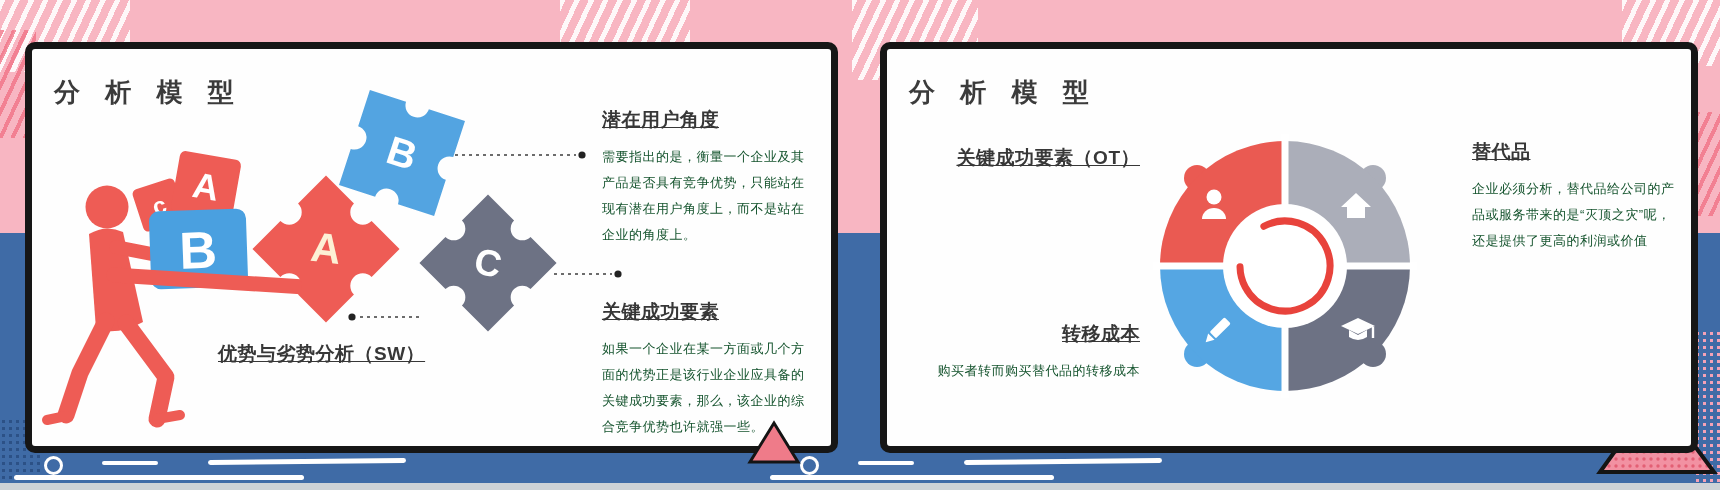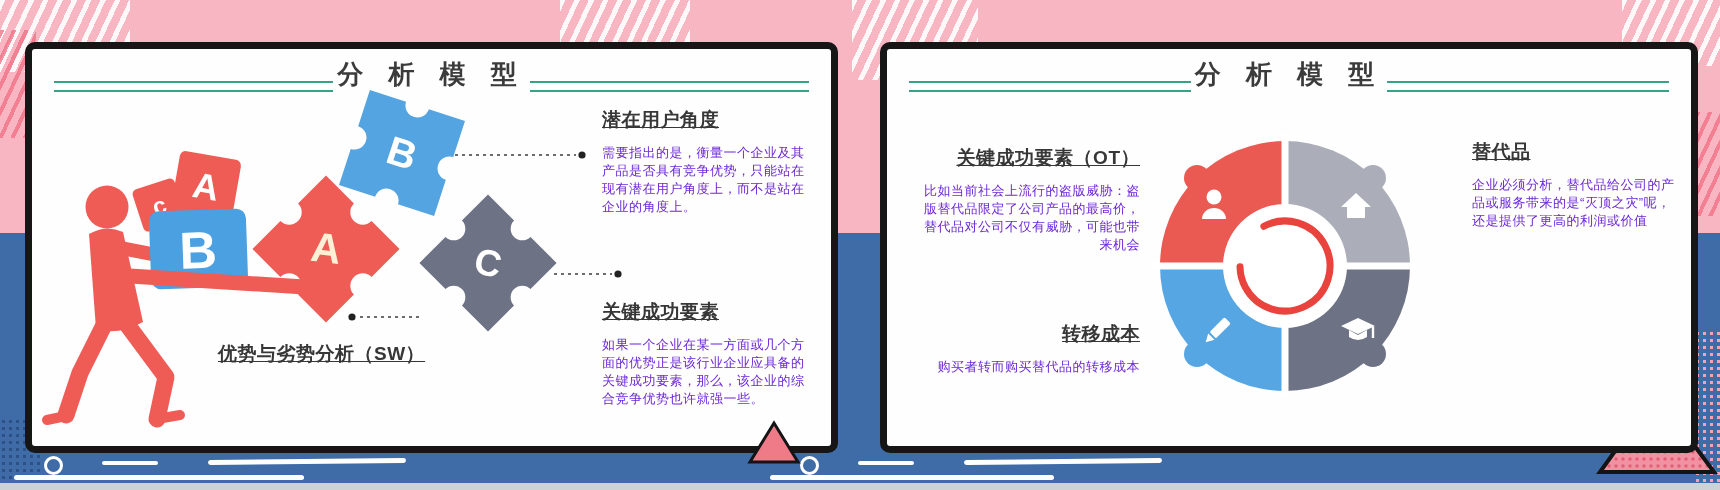--- a/index.html
+++ b/index.html
@@ -19,27 +19,27 @@
   .dots-pink{background-image:radial-gradient(#f4a2b6 1.7px,transparent 1.8px);background-size:7px 7px;z-index:1;}
   .tri{z-index:1;}
   .tri-front{z-index:4;}
   
   .slide{
     position:absolute;top:42px;height:397px;background:#fefefe;
     border:7px solid #161616;border-radius:10px;z-index:3;overflow:hidden;
   }
   .slide-left{left:25px;width:799px;}
   .slide-right{left:880px;width:804px;}
-  .title-row{position:absolute;left:22px;right:22px;top:8px;display:flex;align-items:flex-end;gap:4px;}
+  .title-row{position:absolute;left:22px;right:22px;top:8px;display:flex;align-items:flex-start;gap:14px;flex-direction:column;}
   .gline{flex:1;height:7px;border-top:2px solid #38a287;border-bottom:2px solid #38a287;}
   .slide-title{margin:0;font-size:26px;font-weight:bold;color:#3b3b3b;letter-spacing:9px;white-space:nowrap;}
   
   .sec{position:absolute;}
   .sec h3{margin:0 0 11px 0;font-size:19px;font-weight:bold;color:#373737;letter-spacing:.5px;text-decoration:underline;}
-  .sec p{margin:0;font-size:13px;line-height:18px;color:#6d28d9;letter-spacing:.5px;}
+  .sec p{margin:0;font-size:13px;line-height:26px;color:#14532d;letter-spacing:.5px;}
   .al-right h3,.al-right p{text-align:right;}
   
   .sec-user{left:570px;top:58px;width:208px;}
   .sec-key{left:570px;top:250px;width:210px;}
   .sec-sw{left:186px;top:292px;width:274px;}
   .sec-sw h3{margin-bottom:18px;}
   
   .sec-ot{left:25px;top:96px;width:228px;}
   .sec-sub{left:585px;top:90px;width:204px;}
   .sec-cost{left:25px;top:272px;width:228px;}
@@ -208,21 +208,20 @@
     </g>
     <g transform="translate(223,214)" fill="#ffffff">
       <path d="M-17,-4 L0,-12 L17,-4 L0,4 Z"></path>
       <path d="M-9,0 L-9,7 Q0,13 9,7 L9,0 L0,5 Z"></path>
       <line x1="15" y1="-3" x2="15" y2="8" stroke="#ffffff" stroke-width="2.4"></line>
     </g>
   </svg>
 
   <div class="sec sec-ot al-right">
     <h3>关键成功要素（OT）</h3>
-    <p>比如当前社会上流行的盗版威胁：盗版替代品限定了公司产品的最高价，替代品对公司不仅有威胁，可能也带来机会</p>
   </div>
   <div class="sec sec-sub">
     <h3>替代品</h3>
     <p>企业必须分析，替代品给公司的产品或服务带来的是“灭顶之灾”呢，还是提供了更高的利润或价值</p>
   </div>
   <div class="sec sec-cost al-right">
     <h3>转移成本</h3>
     <p>购买者转而购买替代品的转移成本</p>
   </div>
 </div>

